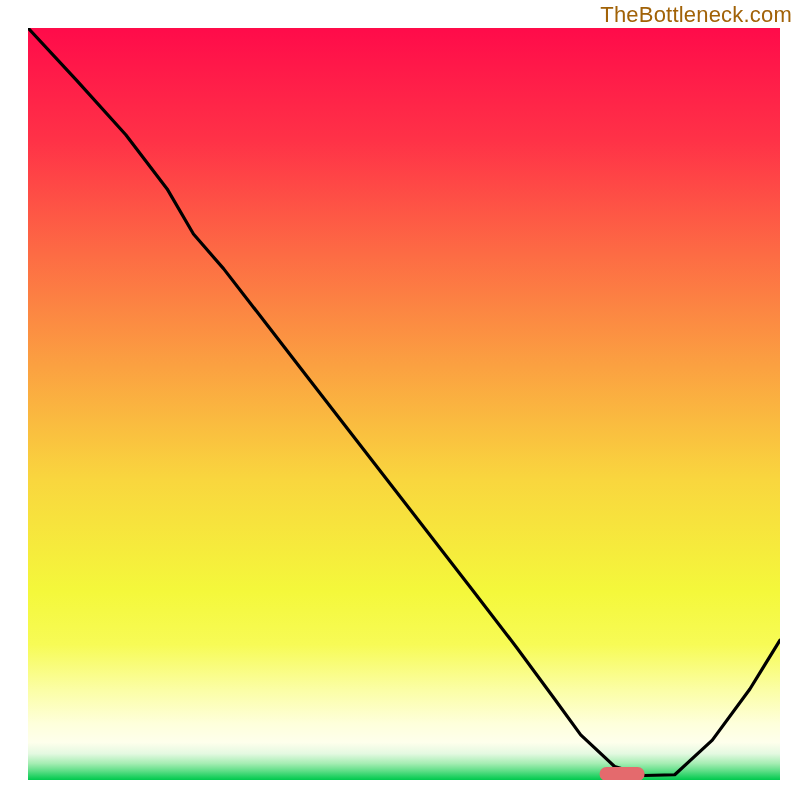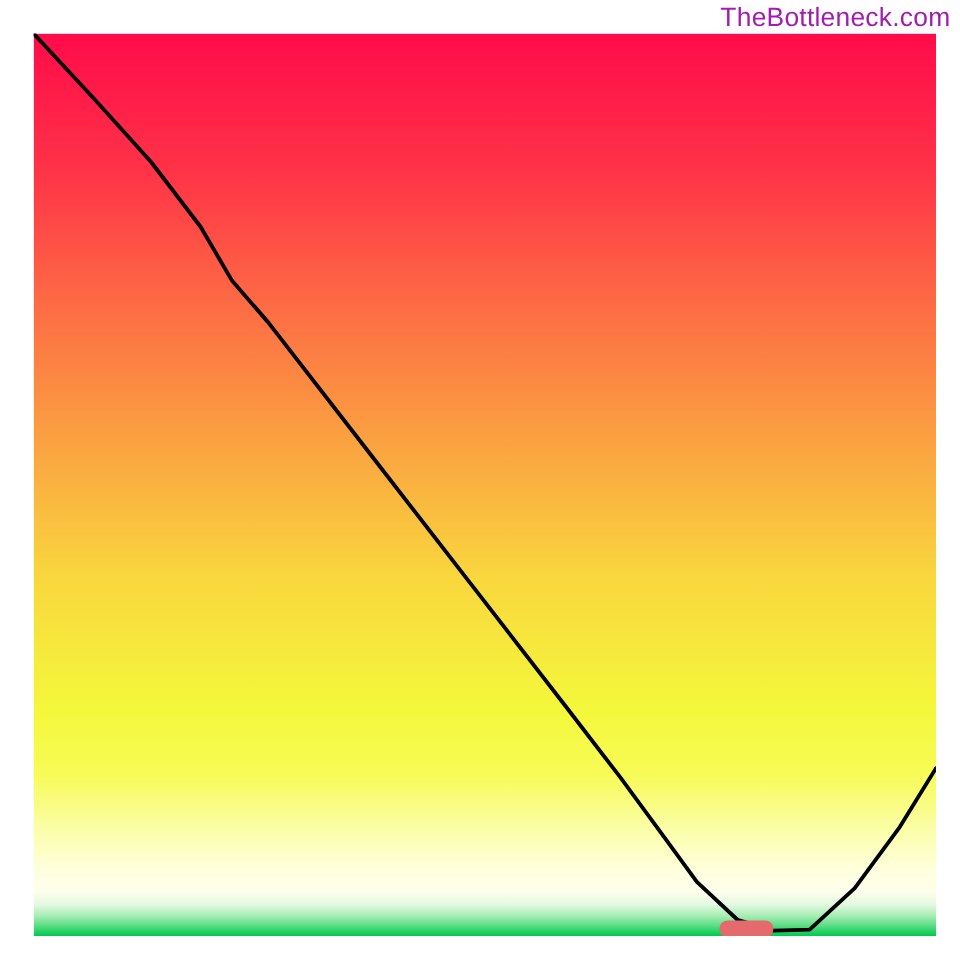--- a/index.html
+++ b/index.html
@@ -14,21 +14,21 @@
     position: relative;
     width: 800px;
     height: 800px;
   }
   .watermark {
     position: absolute;
     top: 2px;
     right: 8px;
     font-size: 22px;
     font-weight: 400;
-    color: #a21caf;
+    color: #a16207;
     letter-spacing: 0.2px;
   }
   .plot-area {
     position: absolute;
     left: 28px;
     top: 28px;
     width: 752px;
     height: 752px;
   }
   .plot-area svg {

